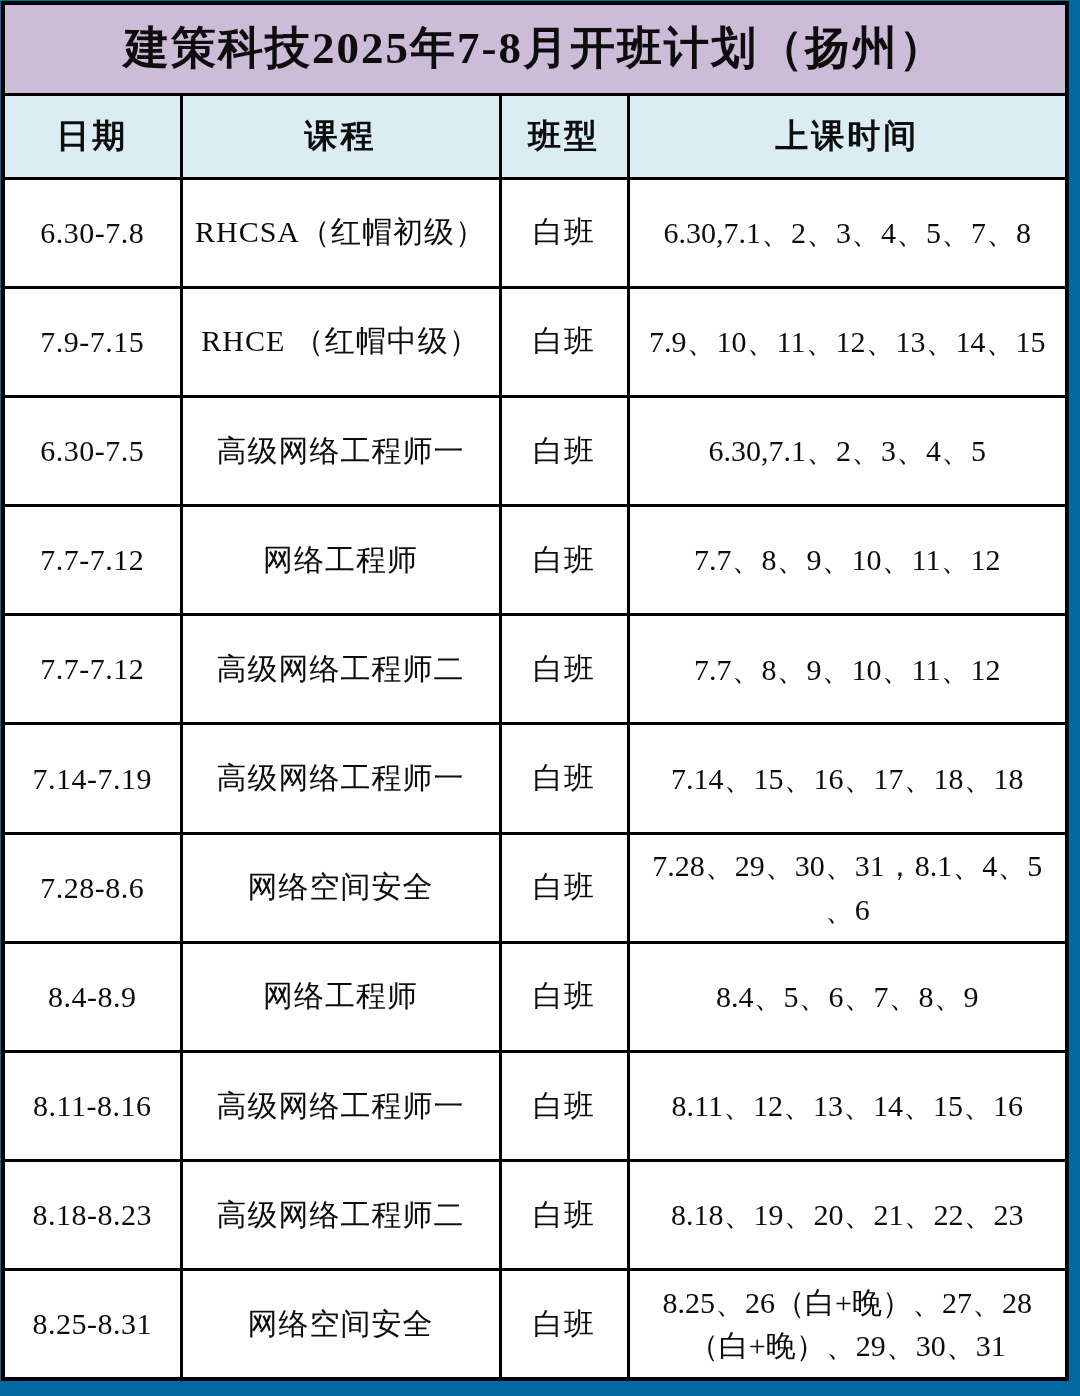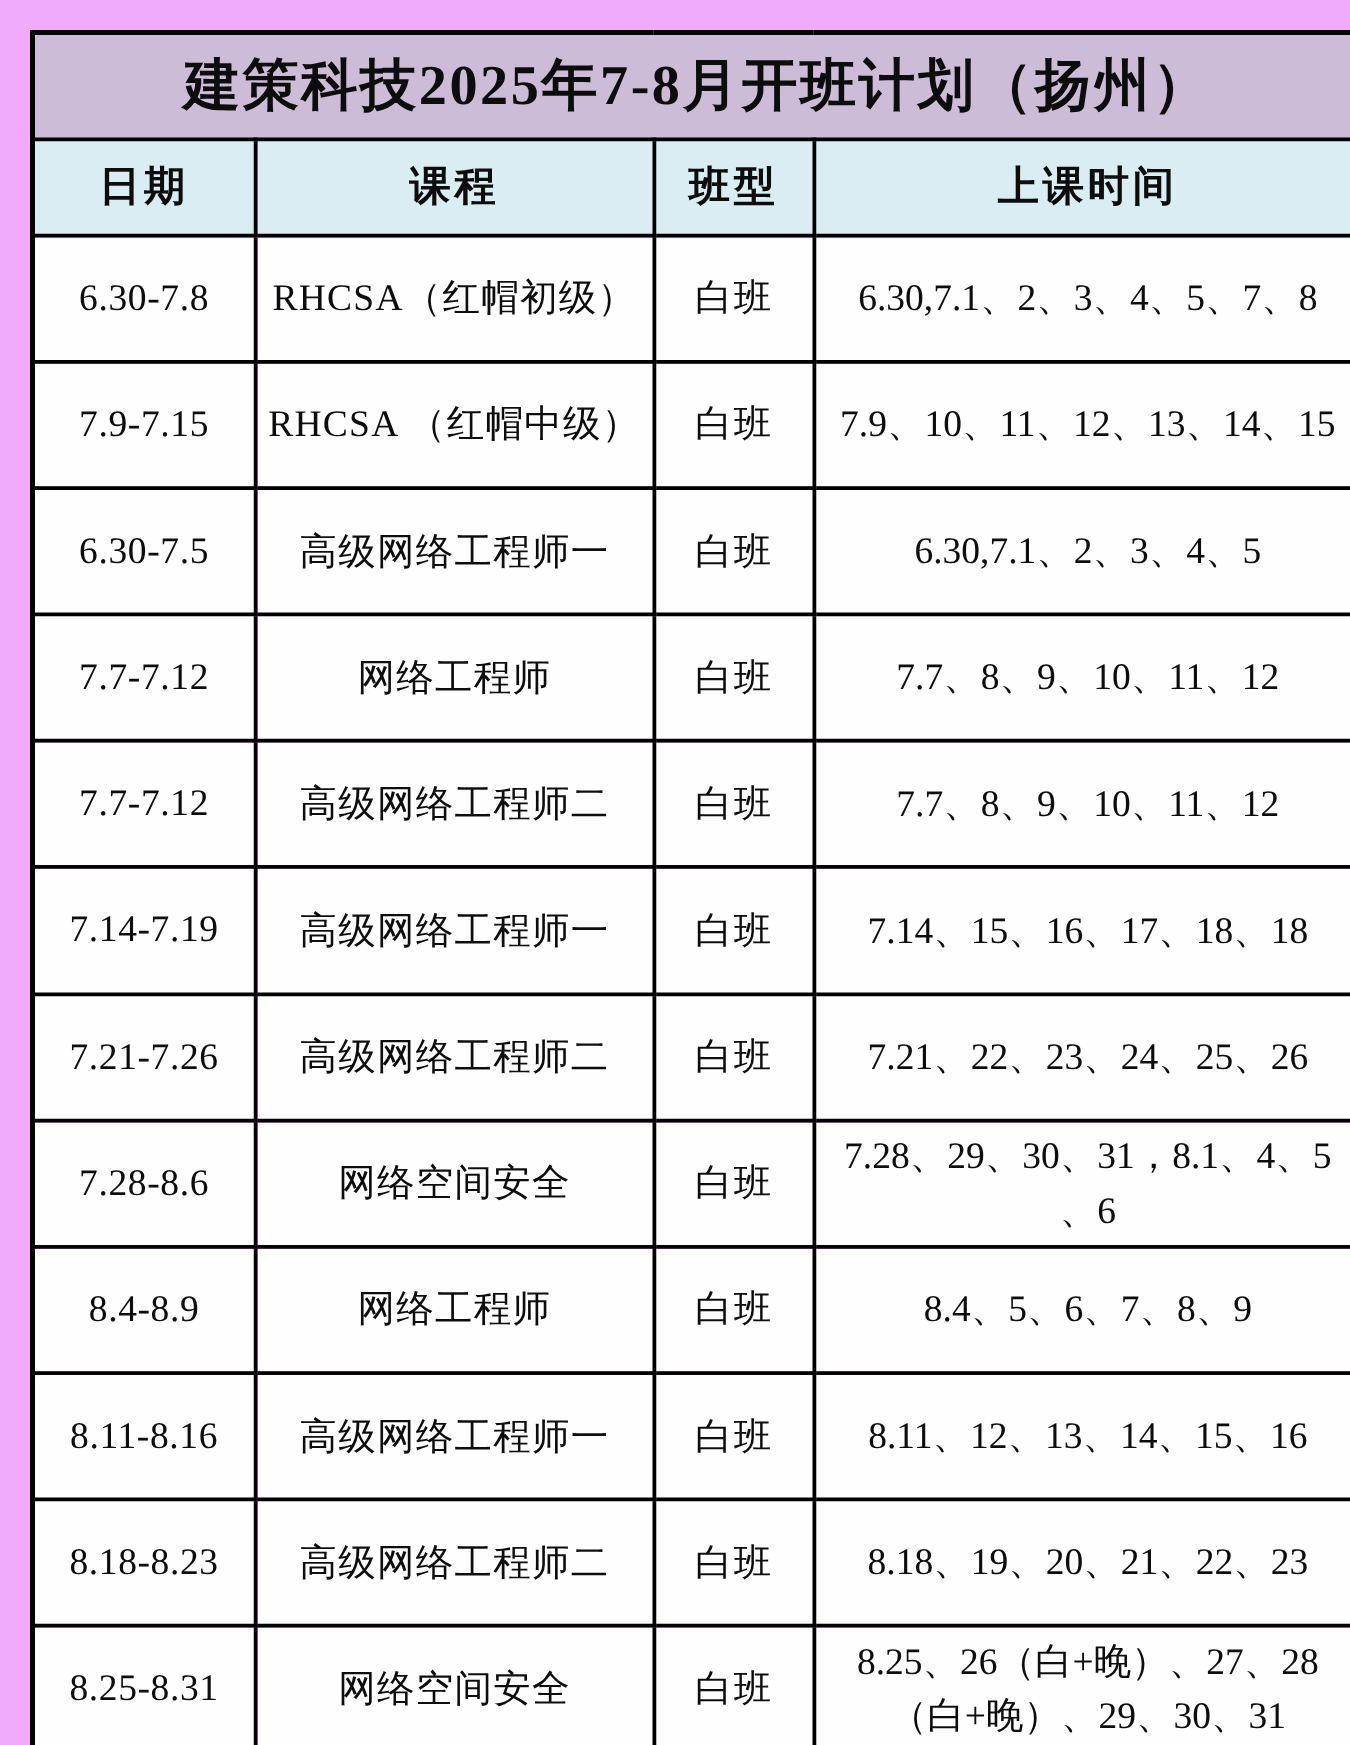--- a/index.html
+++ b/index.html
@@ -6,22 +6,22 @@
     margin: 0;
     padding: 0;
     background: #ffffff;
     font-family: "Liberation Serif", "DejaVu Serif", serif;
     color: #0d0d0d;
   }
   .page {
     width: 1080px;
     height: 1396px;
     box-sizing: border-box;
-    padding: 24px;
-    background: #f0abfc;
+    padding: 1px;
+    background: #0369a1;
   }
   table.schedule {
     width: 1064px;
     height: 1380px;
     border-collapse: collapse;
     table-layout: fixed;
     border: 4px solid #000000;
   }
   col.c-date   { width: 178px; }
   col.c-course { width: 319px; }
@@ -89,21 +89,21 @@
 
   <tr class="body-row">
     <td class="date-cell">6.30-7.8</td>
     <td class="course-cell">RHCSA（红帽初级）</td>
     <td class="type-cell">白班</td>
     <td class="time-cell">6.30,7.1、2、3、4、5、7、8</td>
   </tr>
 
   <tr class="body-row">
     <td class="date-cell">7.9-7.15</td>
-    <td class="course-cell">RHCSA （红帽中级）</td>
+    <td class="course-cell">RHCE （红帽中级）</td>
     <td class="type-cell">白班</td>
     <td class="time-cell">7.9、10、11、12、13、14、15</td>
   </tr>
 
   <tr class="body-row">
     <td class="date-cell">6.30-7.5</td>
     <td class="course-cell">高级网络工程师一</td>
     <td class="type-cell">白班</td>
     <td class="time-cell">6.30,7.1、2、3、4、5</td>
   </tr>
@@ -122,26 +122,20 @@
     <td class="time-cell">7.7、8、9、10、11、12</td>
   </tr>
 
   <tr class="body-row">
     <td class="date-cell">7.14-7.19</td>
     <td class="course-cell">高级网络工程师一</td>
     <td class="type-cell">白班</td>
     <td class="time-cell">7.14、15、16、17、18、18</td>
   </tr>
 
-  <tr class="body-row">
-    <td class="date-cell">7.21-7.26</td>
-    <td class="course-cell">高级网络工程师二</td>
-    <td class="type-cell">白班</td>
-    <td class="time-cell">7.21、22、23、24、25、26</td>
-  </tr>
 
   <tr class="body-row">
     <td class="date-cell">7.28-8.6</td>
     <td class="course-cell">网络空间安全</td>
     <td class="type-cell">白班</td>
     <td class="time-cell">7.28、29、30、31，8.1、4、5
 、6</td>
   </tr>
 
   <tr class="body-row">

